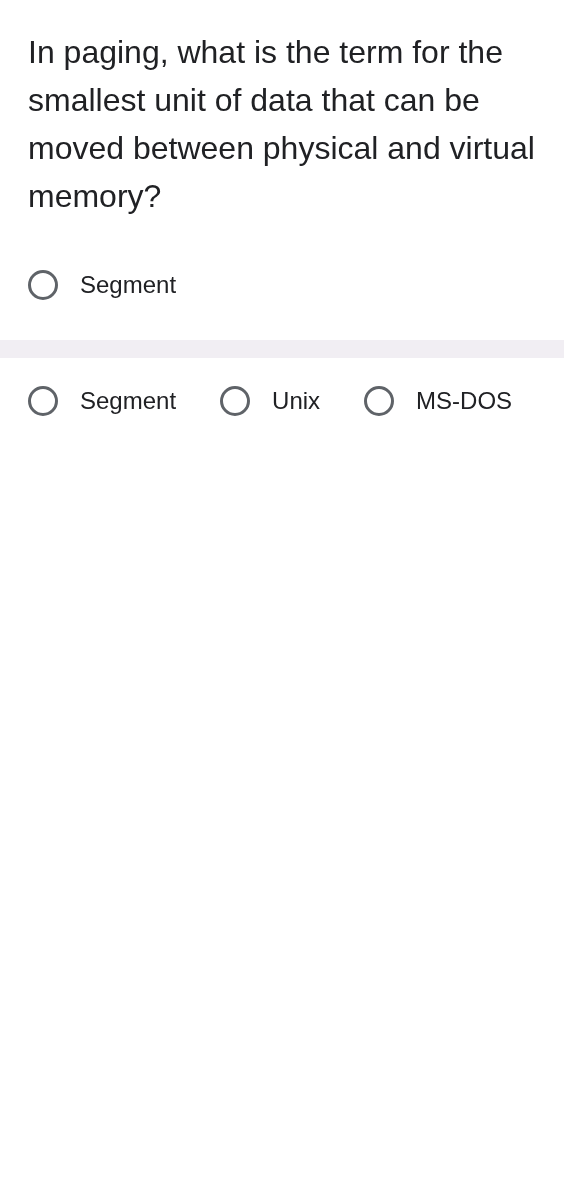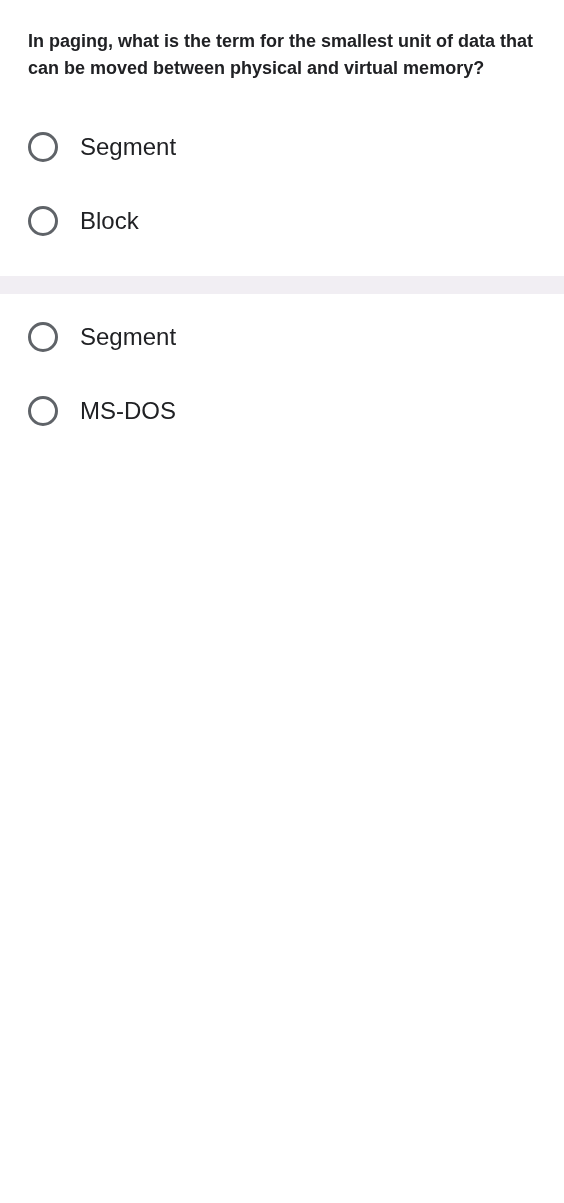--- a/index.html
+++ b/index.html
@@ -10,29 +10,29 @@
     body {
       font-family: Arial, Helvetica, sans-serif;
       background: #ffffff;
       width: 564px;
     }
     .question-block {
       background: #ffffff;
       padding: 28px 28px 40px 28px;
     }
     .question-text {
-      font-size: 18px;
+      font-size: 32px;
       line-height: 1.5;
       color: #202124;
       margin-bottom: 50px;
-      font-weight: 700;
+      font-weight: 400;
     }
     .options {
       display: flex;
-      flex-direction: column;
+      flex-direction: row;
       gap: 44px;
     }
     .option {
       display: flex;
       align-items: center;
       gap: 22px;
       cursor: pointer;
     }
     .radio-circle {
       width: 30px;
@@ -55,33 +55,33 @@
 </head>
 <body>
 
 <div class="question-block">
   <div class="question-text">In paging, what is the term for the smallest unit of data that can be moved between physical and virtual memory?</div>
   <div class="options">
     <div class="option">
       <div class="radio-circle"></div>
       <span class="option-label">Segment</span>
     </div>
-    <div class="option">
-      <div class="radio-circle"></div>
-      <span class="option-label">Block</span>
-    </div>
   </div>
 </div>
 
 <div class="divider"></div>
 
 <div class="question-block">
   <div class="options">
     <div class="option">
       <div class="radio-circle"></div>
       <span class="option-label">Segment</span>
     </div>
     <div class="option">
       <div class="radio-circle"></div>
+      <span class="option-label">Unix</span>
+    </div>
+    <div class="option">
+      <div class="radio-circle"></div>
       <span class="option-label">MS-DOS</span>
     </div>
   </div>
 </div>
 
 </body></html>

